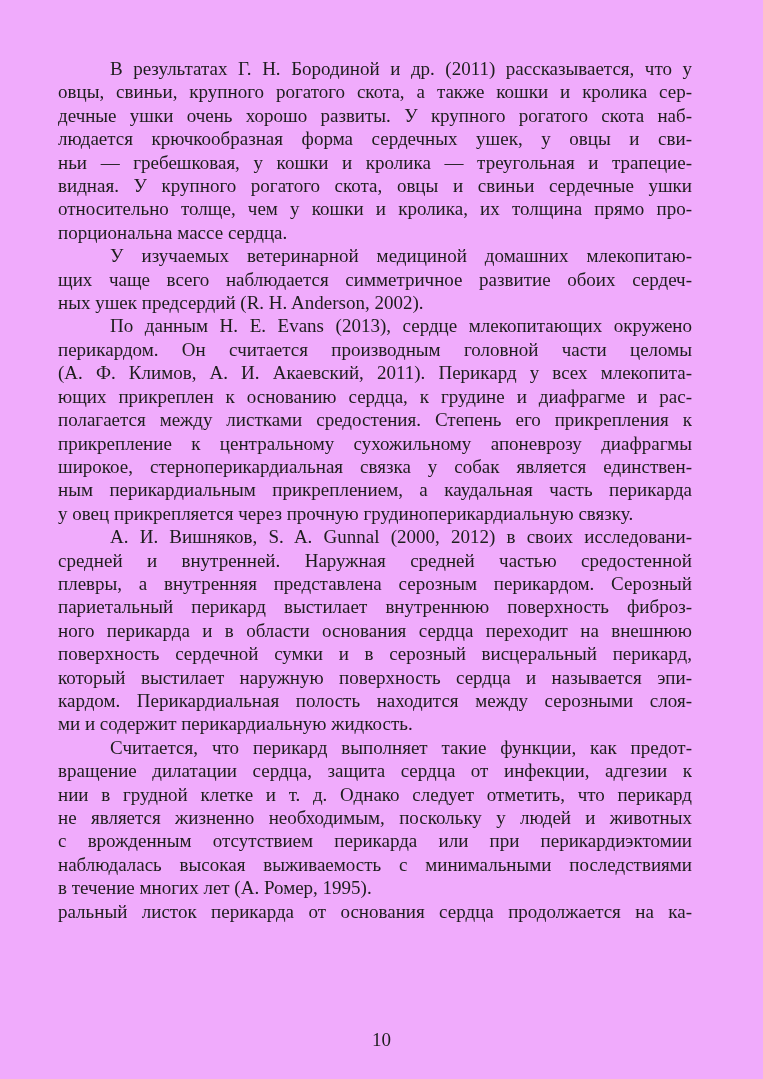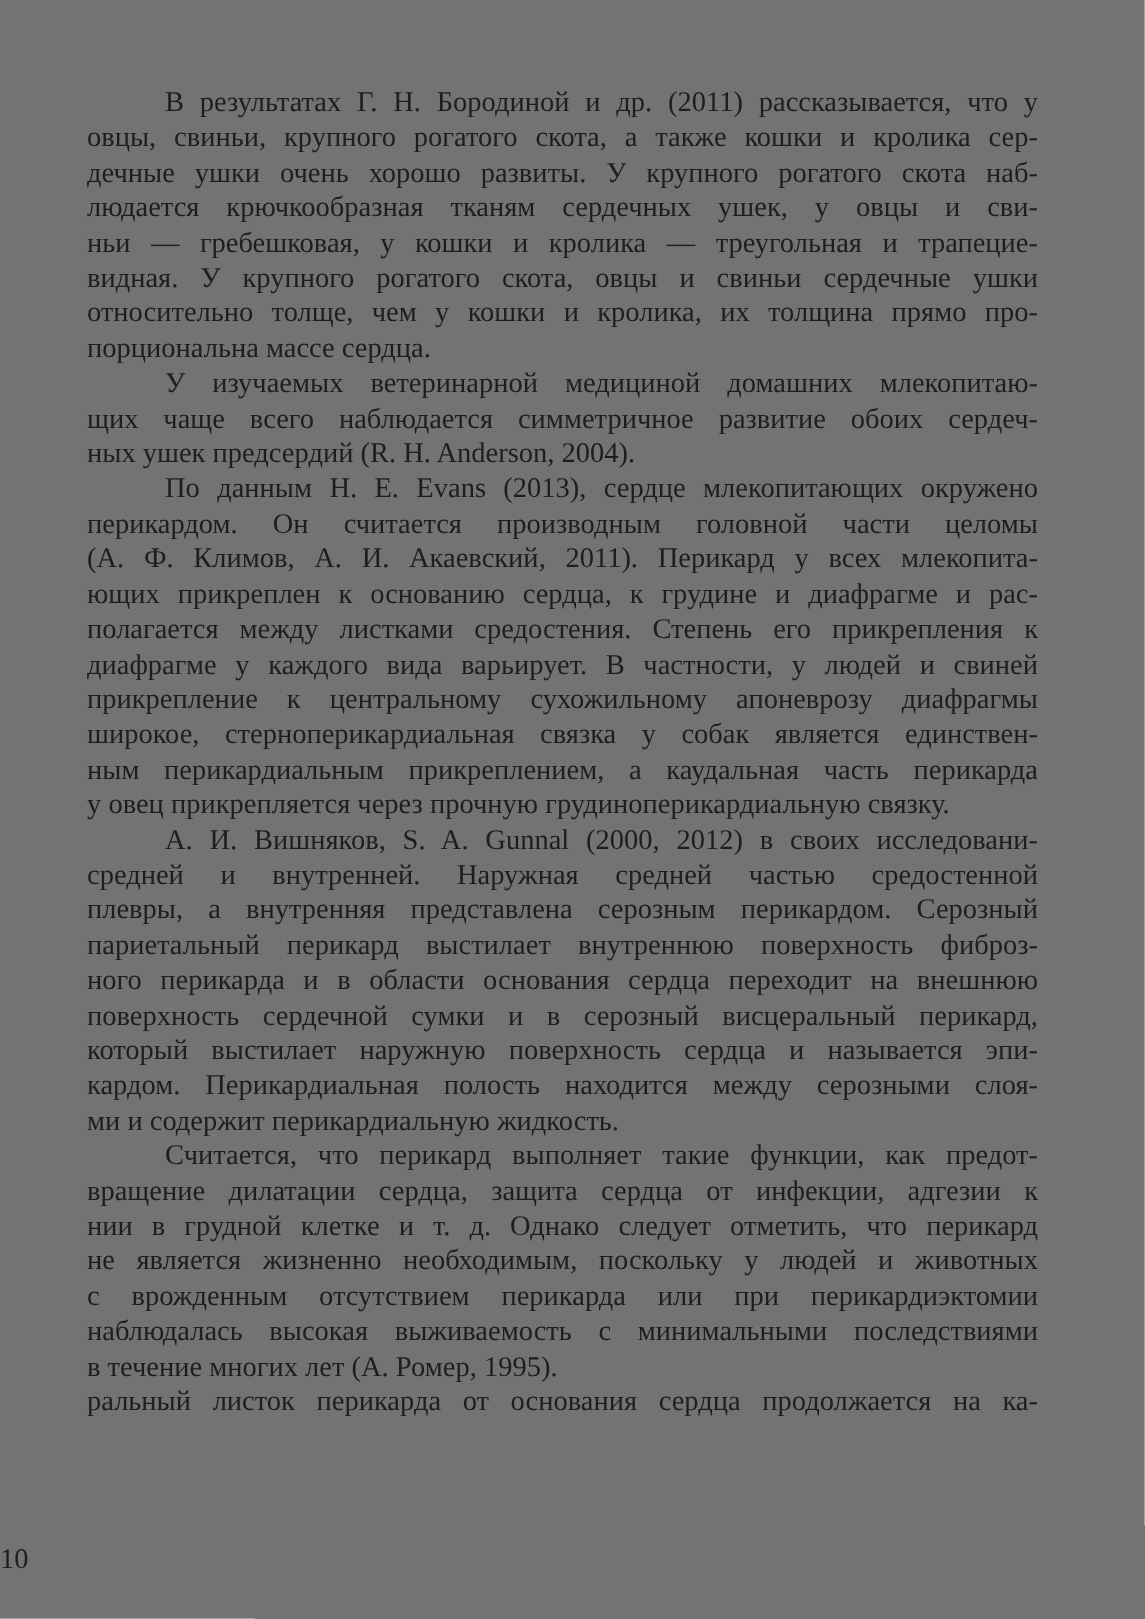--- a/index.html
+++ b/index.html
@@ -12,21 +12,21 @@
     height: 1079px;
     position: relative;
     overflow: hidden;
     font-family: "Liberation Serif", "DejaVu Serif", serif;
   }
   .page {
     position: absolute;
     left: 0; top: 0;
     width: 763px;
     height: 1079px;
-    background: #737373;
+    background: #f0abfc;
   }
   .text-block {
     position: absolute;
     left: 58px;
     top: 57px;
     width: 634px;
     color: #1e1e1e;
     font-size: 19px;
   }
   .paragraph {
@@ -47,53 +47,52 @@
   }
   .line.end {
     text-align: left;
     text-align-last: left;
   }
   .page-number {
     position: absolute;
     left: 0;
     right: 0;
     top: 1029px;
-    text-align: left;
+    text-align: center;
     color: #1e1e1e;
     font-size: 19px;
     line-height: 22px;
   }
 </style>
 </head>
 <body>
 
 <div class="page">
   <div class="text-block">
       <div class="paragraph">
         <div class="line first">В результатах Г. Н. Бородиной и др. (2011) рассказывается, что у</div>
         <div class="line">овцы, свиньи, крупного рогатого скота, а также кошки и кролика сер-</div>
         <div class="line">дечные ушки очень хорошо развиты. У крупного рогатого скота наб-</div>
-        <div class="line">людается крючкообразная тканям сердечных ушек, у овцы и сви-</div>
+        <div class="line">людается крючкообразная форма сердечных ушек, у овцы и сви-</div>
         <div class="line">ньи — гребешковая, у кошки и кролика — треугольная и трапецие-</div>
         <div class="line">видная. У крупного рогатого скота, овцы и свиньи сердечные ушки</div>
         <div class="line">относительно толще, чем у кошки и кролика, их толщина прямо про-</div>
         <div class="line end">порциональна массе сердца.</div>
       </div>
       <div class="paragraph">
         <div class="line first">У изучаемых ветеринарной медициной домашних млекопитаю-</div>
         <div class="line">щих чаще всего наблюдается симметричное развитие обоих сердеч-</div>
-        <div class="line end">ных ушек предсердий (R. H. Anderson, 2004).</div>
+        <div class="line end">ных ушек предсердий (R. H. Anderson, 2002).</div>
       </div>
       <div class="paragraph">
         <div class="line first">По данным H. E. Evans (2013), сердце млекопитающих окружено</div>
         <div class="line">перикардом. Он считается производным головной части целомы</div>
         <div class="line">(А. Ф. Климов, А. И. Акаевский, 2011). Перикард у всех млекопита-</div>
         <div class="line">ющих прикреплен к основанию сердца, к грудине и диафрагме и рас-</div>
         <div class="line">полагается между листками средостения. Степень его прикрепления к</div>
-        <div class="line">диафрагме у каждого вида варьирует. В частности, у людей и свиней</div>
         <div class="line">прикрепление к центральному сухожильному апоневрозу диафрагмы</div>
         <div class="line">широкое, стерноперикардиальная связка у собак является единствен-</div>
         <div class="line">ным перикардиальным прикреплением, а каудальная часть перикарда</div>
         <div class="line end">у овец прикрепляется через прочную грудиноперикардиальную связку.</div>
       </div>
       <div class="paragraph">
         <div class="line first">А. И. Вишняков, S. A. Gunnal (2000, 2012) в своих исследовани-</div>
         <div class="line">средней и внутренней. Наружная средней частью средостенной</div>
         <div class="line">плевры, а внутренняя представлена серозным перикардом. Серозный</div>
         <div class="line">париетальный перикард выстилает внутреннюю поверхность фиброз-</div>

